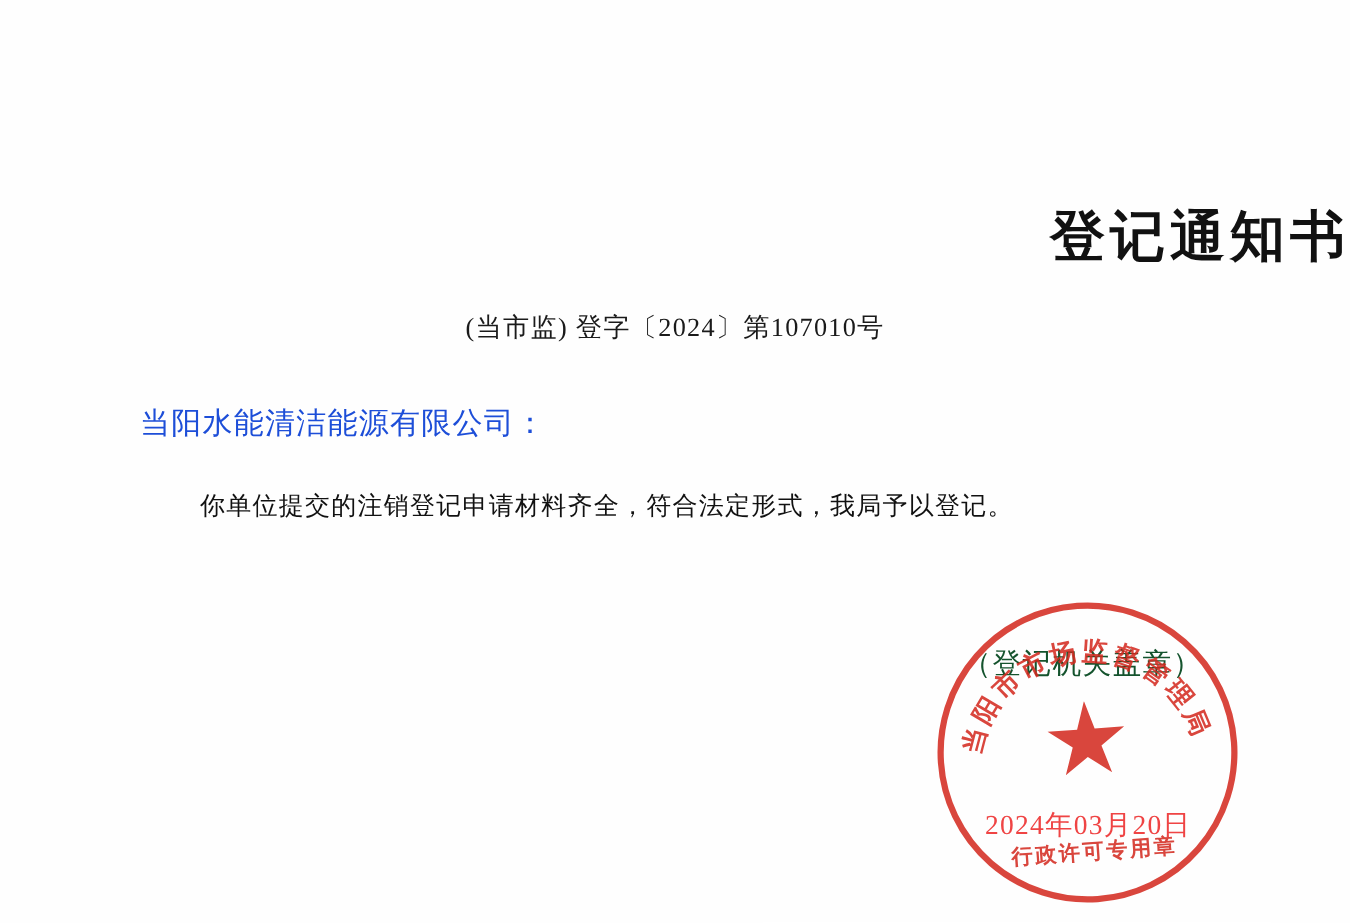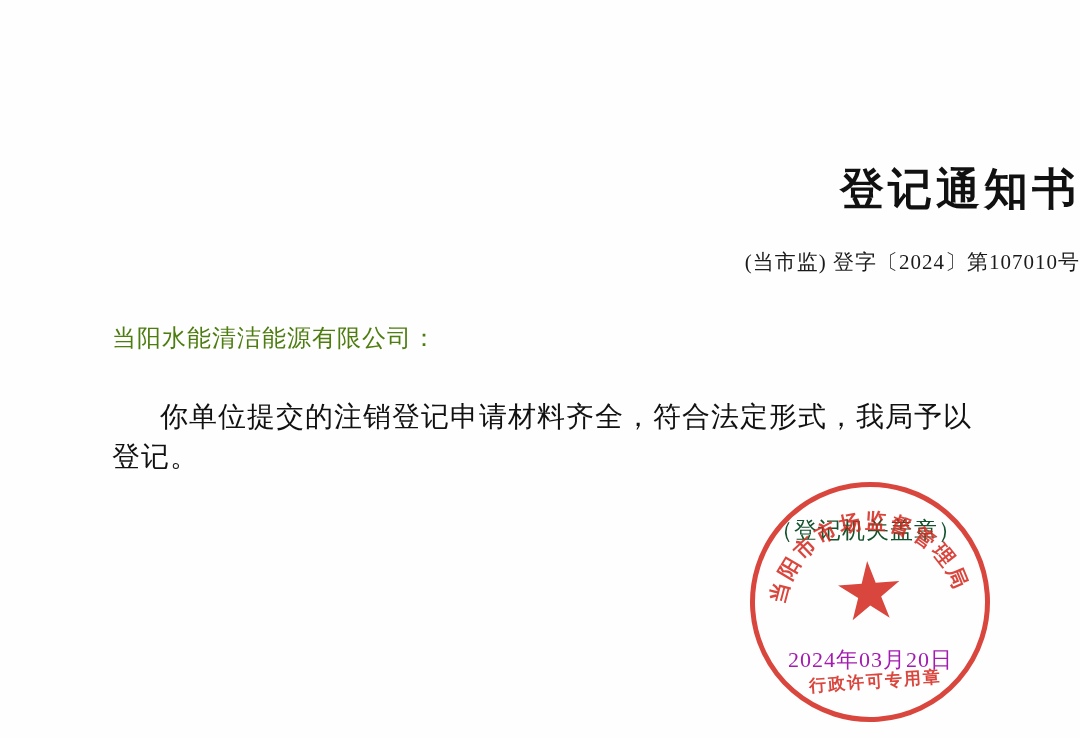--- a/index.html
+++ b/index.html
@@ -33,41 +33,41 @@
     letter-spacing: 4px;
     font-family: "Liberation Serif", "DejaVu Serif", serif;
     color: #111;
   }
 
   .doc-number {
     position: absolute;
     top: 248px;
     left: 0;
     width: 100%;
-    text-align: right;
+    text-align: center;
     font-size: 21px;
     letter-spacing: 1px;
     color: #1a1a1a;
   }
 
   .recipient {
     position: absolute;
     top: 322px;
     left: 112px;
     font-size: 24px;
     letter-spacing: 1px;
-    color: #4d7c0f;
+    color: #1d4ed8;
   }
 
   .body-text {
     position: absolute;
-    top: 397px;
+    top: 385px;
     left: 112px;
     width: 860px;
-    font-size: 28px;
+    font-size: 20px;
     line-height: 40px;
     text-indent: 48px;
     letter-spacing: 1px;
     color: #111;
   }
 
   .signature-label {
     position: absolute;
     top: 515px;
     left: 770px;
@@ -75,21 +75,21 @@
     letter-spacing: 1px;
     color: #14532d;
   }
 
   .sign-date {
     position: absolute;
     top: 645px;
     left: 788px;
     font-size: 22px;
     letter-spacing: 1px;
-    color: #a21caf;
+    color: #ef4444;
   }
 
   
   .seal {
     position: absolute;
     left: 750px;
     top: 482px;
     width: 230px;
     height: 230px;
     border-radius: 50%;

